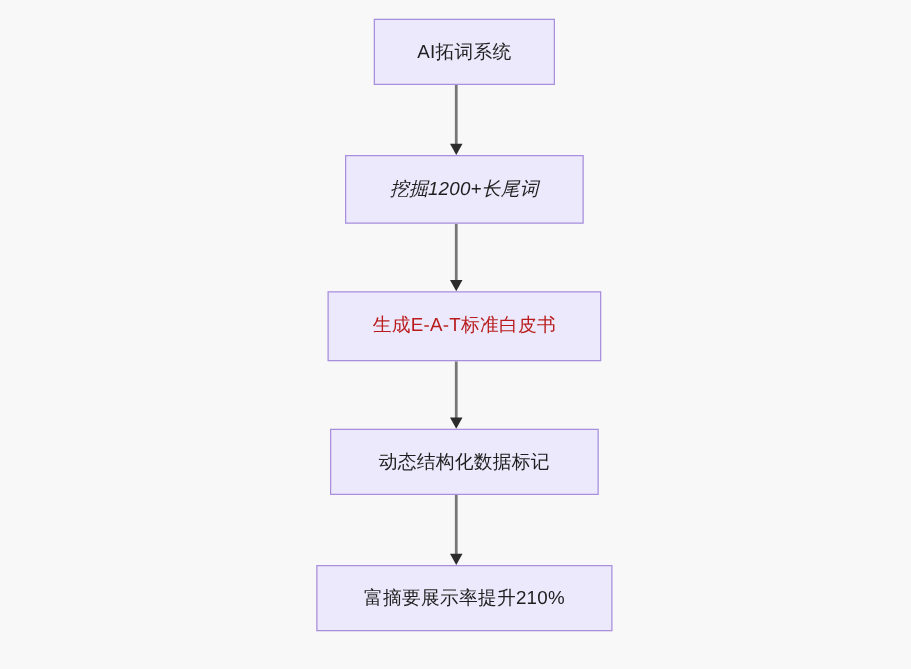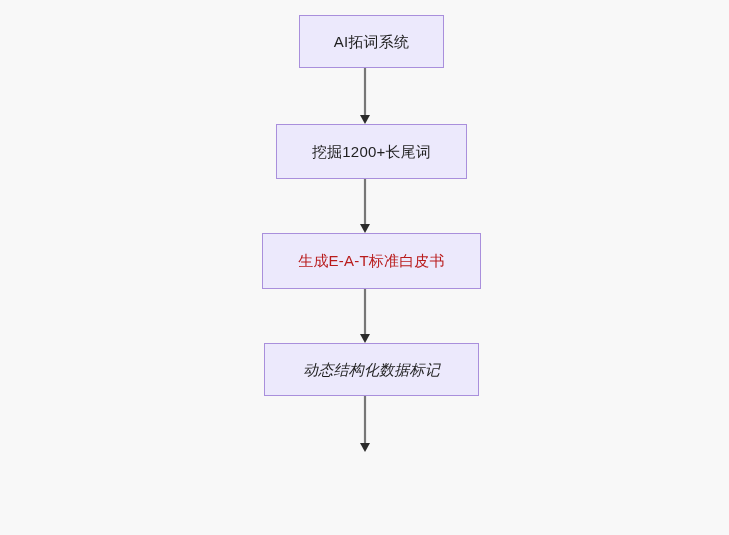--- a/index.html
+++ b/index.html
@@ -70,23 +70,26 @@
   <div class="connector" id="conn-3" style="left: 358px; top: 396px; height: 56px;">
     <svg width="14" viewBox="0 0 14 56" preserveAspectRatio="none" height="56">
       <line x1="7" y1="0" x2="7" y2="48" stroke="#777777" stroke-width="2.2"></line>
       <polygon points="2,47 12,47 7,56" fill="#2b2b2b"></polygon>
     </svg>
   </div>
 
   <div class="node" id="node-0" style="left: 299px; top: 15px; width: 145px; height: 53px; background: rgb(236, 233, 252); border-color: rgb(169, 143, 220); color: rgb(31, 31, 31);">
     <span class="node-label">AI拓词系统</span>
   </div>
-  <div class="node" id="node-1" style="left: 276px; top: 124px; width: 191px; height: 55px; background: rgb(236, 233, 252); border-color: rgb(169, 143, 220); color: rgb(31, 31, 31);">
+  <div class="node" id="node-1" style="left: 276px; top: 124px; width: 191px; height: 55px; background: rgb(236, 233, 252); border-color: rgb(169, 143, 220); color: rgb(31, 31, 31); font-style: italic;">
     <span class="node-label">挖掘1200+长尾词</span>
   </div>
   <div class="node" id="node-2" style="left: 262px; top: 233px; width: 219px; height: 56px; background: rgb(236, 233, 252); border-color: rgb(169, 143, 220); color: #b91c1c;">
     <span class="node-label">生成E-A-T标准白皮书</span>
   </div>
-  <div class="node" id="node-3" style="left: 264px; top: 343px; width: 215px; height: 53px; background: rgb(236, 233, 252); border-color: rgb(169, 143, 220); color: rgb(31, 31, 31); font-style: italic;">
+  <div class="node" id="node-3" style="left: 264px; top: 343px; width: 215px; height: 53px; background: rgb(236, 233, 252); border-color: rgb(169, 143, 220); color: rgb(31, 31, 31);">
     <span class="node-label">动态结构化数据标记</span>
+  </div>
+  <div class="node" id="node-4" style="left: 253px; top: 452px; width: 237px; height: 53px; background: rgb(236, 233, 252); border-color: rgb(169, 143, 220); color: rgb(31, 31, 31);">
+    <span class="node-label">富摘要展示率提升210%</span>
   </div>
 
 </div>
 
 </body></html>

